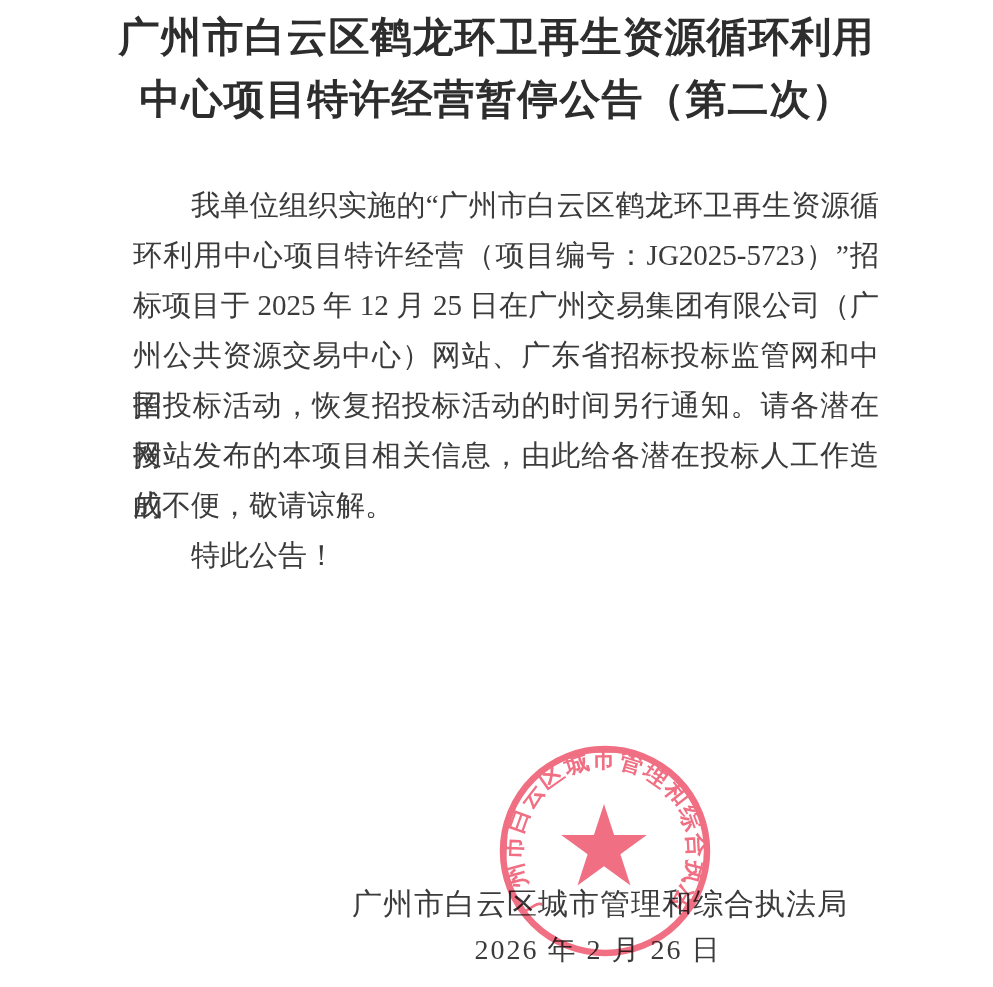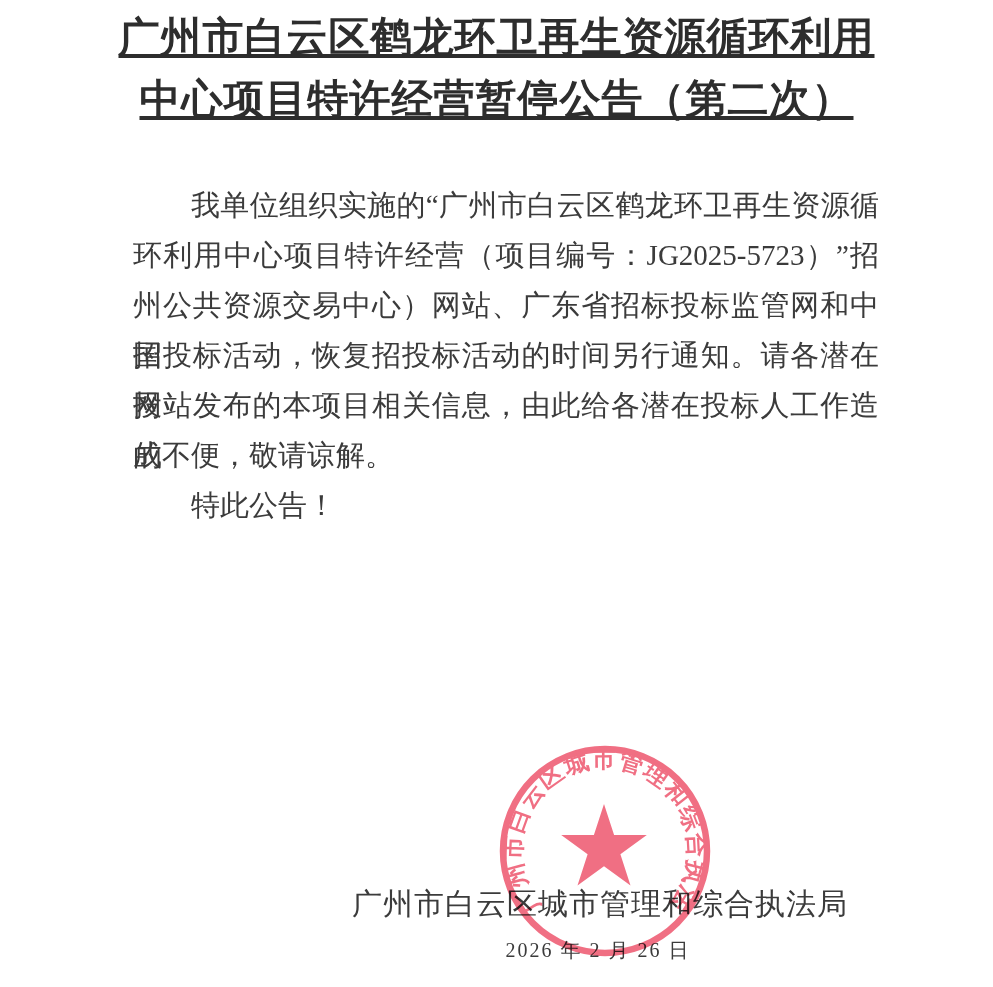--- a/index.html
+++ b/index.html
@@ -24,21 +24,20 @@
     width: 993px;
     text-align: center;
   }
   .title-line {
     font-size: 41px;
     font-weight: bold;
     color: #2d2d2d;
     line-height: 62px;
     letter-spacing: 1px;
     white-space: nowrap;
-    text-decoration: underline;
   }
   
   .body-block {
     position: absolute;
     top: 180px;
     left: 133px;
     width: 746px;
     font-size: 29px;
     color: #3b3b3b;
   }
@@ -64,21 +63,21 @@
     text-align: center;
   }
   .signature {
     font-size: 30px;
     line-height: 48px;
     color: #3b3b3b;
     letter-spacing: 1px;
     white-space: nowrap;
   }
   .date {
-    font-size: 20px;
+    font-size: 28px;
     line-height: 44px;
     color: #3b3b3b;
     letter-spacing: 2px;
     white-space: nowrap;
   }
   
   .stamp {
     position: absolute;
     left: 497px;
     top: 743px;
@@ -106,20 +105,21 @@
 <div class="page">
 
   <div class="title-block">
     <div class="title-line">广州市白云区鹤龙环卫再生资源循环利用</div>
     <div class="title-line">中心项目特许经营暂停公告（第二次）</div>
   </div>
 
   <div class="body-block">
     <div class="line j indent">我单位组织实施的“广州市白云区鹤龙环卫再生资源循</div>
     <div class="line j">环利用中心项目特许经营（项目编号：JG2025-5723）”招</div>
+    <div class="line j">标项目于 2025 年 12 月 25 日在广州交易集团有限公司（广</div>
     <div class="line j">州公共资源交易中心）网站、广东省招标投标监管网和中国</div>
     <div class="line j">招投标活动，恢复招投标活动的时间另行通知。请各潜在投</div>
     <div class="line j">网站发布的本项目相关信息，由此给各潜在投标人工作造成</div>
     <div class="line">的不便，敬请谅解。</div>
     <div class="line indent">特此公告！</div>
   </div>
 
   <div class="sign-block">
     <div class="signature">广州市白云区城市管理和综合执法局</div>
     <div class="date">2026 年 2 月 26 日</div>

